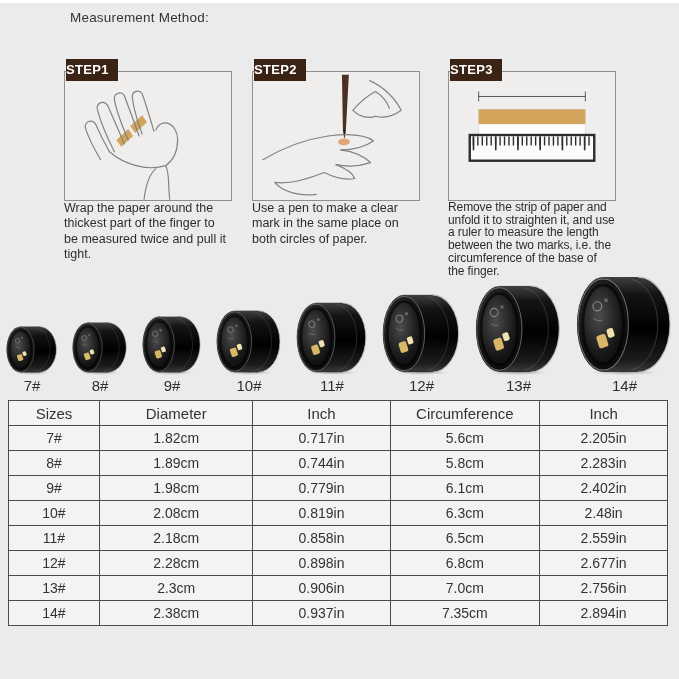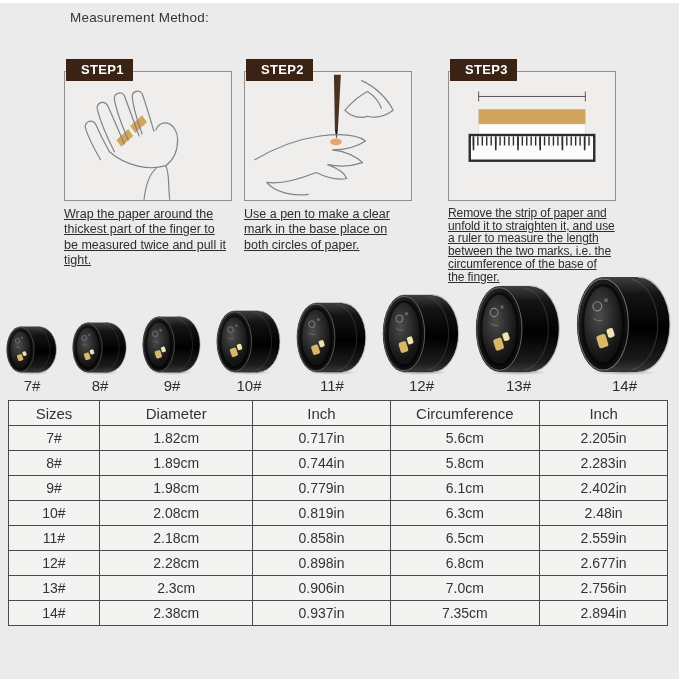--- a/index.html
+++ b/index.html
@@ -6,26 +6,26 @@
   body{font-family:"Liberation Sans", sans-serif; background:#fff;}
   .page{position:relative;width:679px;height:679px;background:#ebebeb;overflow:hidden;
         background:linear-gradient(#ffffff 0 3px,#ebebeb 3px);color:#383838;}
 
   
   .title{position:absolute;left:70px;top:10px;font-size:13.5px;font-weight:400;color:#353535;letter-spacing:.2px;}
   .subtitle{position:absolute;left:70px;top:37px;font-size:13px;color:#353535;letter-spacing:.2px;}
 
   
   .step{position:absolute;top:59px;width:168px;}
-  .step.s1{left:64px;} .step.s2{left:244px;} .step.s3{left:448px;}
+  .step.s1{left:64px;} .step.s2{left:252px;} .step.s3{left:448px;}
   .step-label{position:relative;z-index:2;display:inline-block;margin-left:2px;background:#3a2315;color:#fff;
-              font-size:13px;font-weight:700;padding:3px 9px 4px 15px;letter-spacing:.3px;}
+              font-size:13px;font-weight:700;padding:3px 9px 4px 0;letter-spacing:.3px;}
   .step-box{margin-top:-10px;height:128px;border:1px solid #8f8f8f;background:#efeeed;position:relative;overflow:hidden;}
   .step-box svg{position:absolute;left:0;top:0;width:100%;height:100%;}
-  .step-caption{margin-top:6px;font-size:12.5px;line-height:1.22;color:#2d2d2d;width:100%;text-decoration:underline;}
+  .step-caption{font-size:12.5px;line-height:1.22;color:#2d2d2d;width:100%;}
   .step.s3 .step-caption{font-size:12px;line-height:1.06;letter-spacing:-.1px;}
 
   
   .rings-row{position:absolute;left:0;top:272px;width:679px;height:122px;display:flex;align-items:flex-end;
              justify-content:center;gap:14px;}
   .ring-fig{display:flex;flex-direction:column;align-items:center;}
   .ring-fig .shadow{width:70%;height:5px;margin-top:-3px;border-radius:50%;
                     background:radial-gradient(ellipse at center, rgba(0,0,0,.28), rgba(0,0,0,0) 70%);}
   .ring-label{margin-top:2px;font-size:15px;color:#2f2f2f;}
   .r0{width:52px;height:47px}.r1{width:56px;height:51px}.r2{width:60px;height:57px}.r3{width:66px;height:63px}
@@ -109,21 +109,21 @@
         <path class="sketch" d="M118,8 C132,14 144,26 150,38 C142,44 132,46 124,44"></path>
         <path class="sketch" d="M124,44 C116,47 107,44 101,38 C108,30 116,23 124,19"></path>
         <path class="sketch" d="M124,19 C130,23 136,30 138,36"></path>
         <path class="sketch" d="M10,88 C32,75 55,67 76,64"></path>
         <path class="sketch" d="M76,64 C98,61 114,63 122,69 C113,75 101,78 89,78"></path>
         <path class="sketch" d="M89,78 C103,80 113,85 119,91 C107,95 94,95 84,93"></path>
         <path class="sketch" d="M84,93 C94,97 101,101 103,107 C92,109 80,105 72,101"></path>
         <path class="sketch" d="M72,101 C52,109 36,113 22,111 C30,121 48,125 64,123"></path>
       </svg>
     </div>
-    <div class="step-caption">Use a pen to make a clear mark in the base place on both circles of paper.</div>
+    <div class="step-caption">Use a pen to make a clear mark in the same place on both circles of paper.</div>
   </div>
 
   <div class="step s3">
     <span class="step-label">STEP3</span>
     <div class="step-box">
       <svg viewBox="0 0 168 128">
         <line x1="30" y1="24" x2="138" y2="24" stroke="#555" stroke-width="1"></line>
         <line x1="30" y1="19" x2="30" y2="29" stroke="#555" stroke-width="1"></line>
         <line x1="138" y1="19" x2="138" y2="29" stroke="#555" stroke-width="1"></line>
         <rect x="30" y="37" width="108" height="26" fill="#fdfdfd" stroke="#cfcfcf" stroke-width="0.6"></rect>

